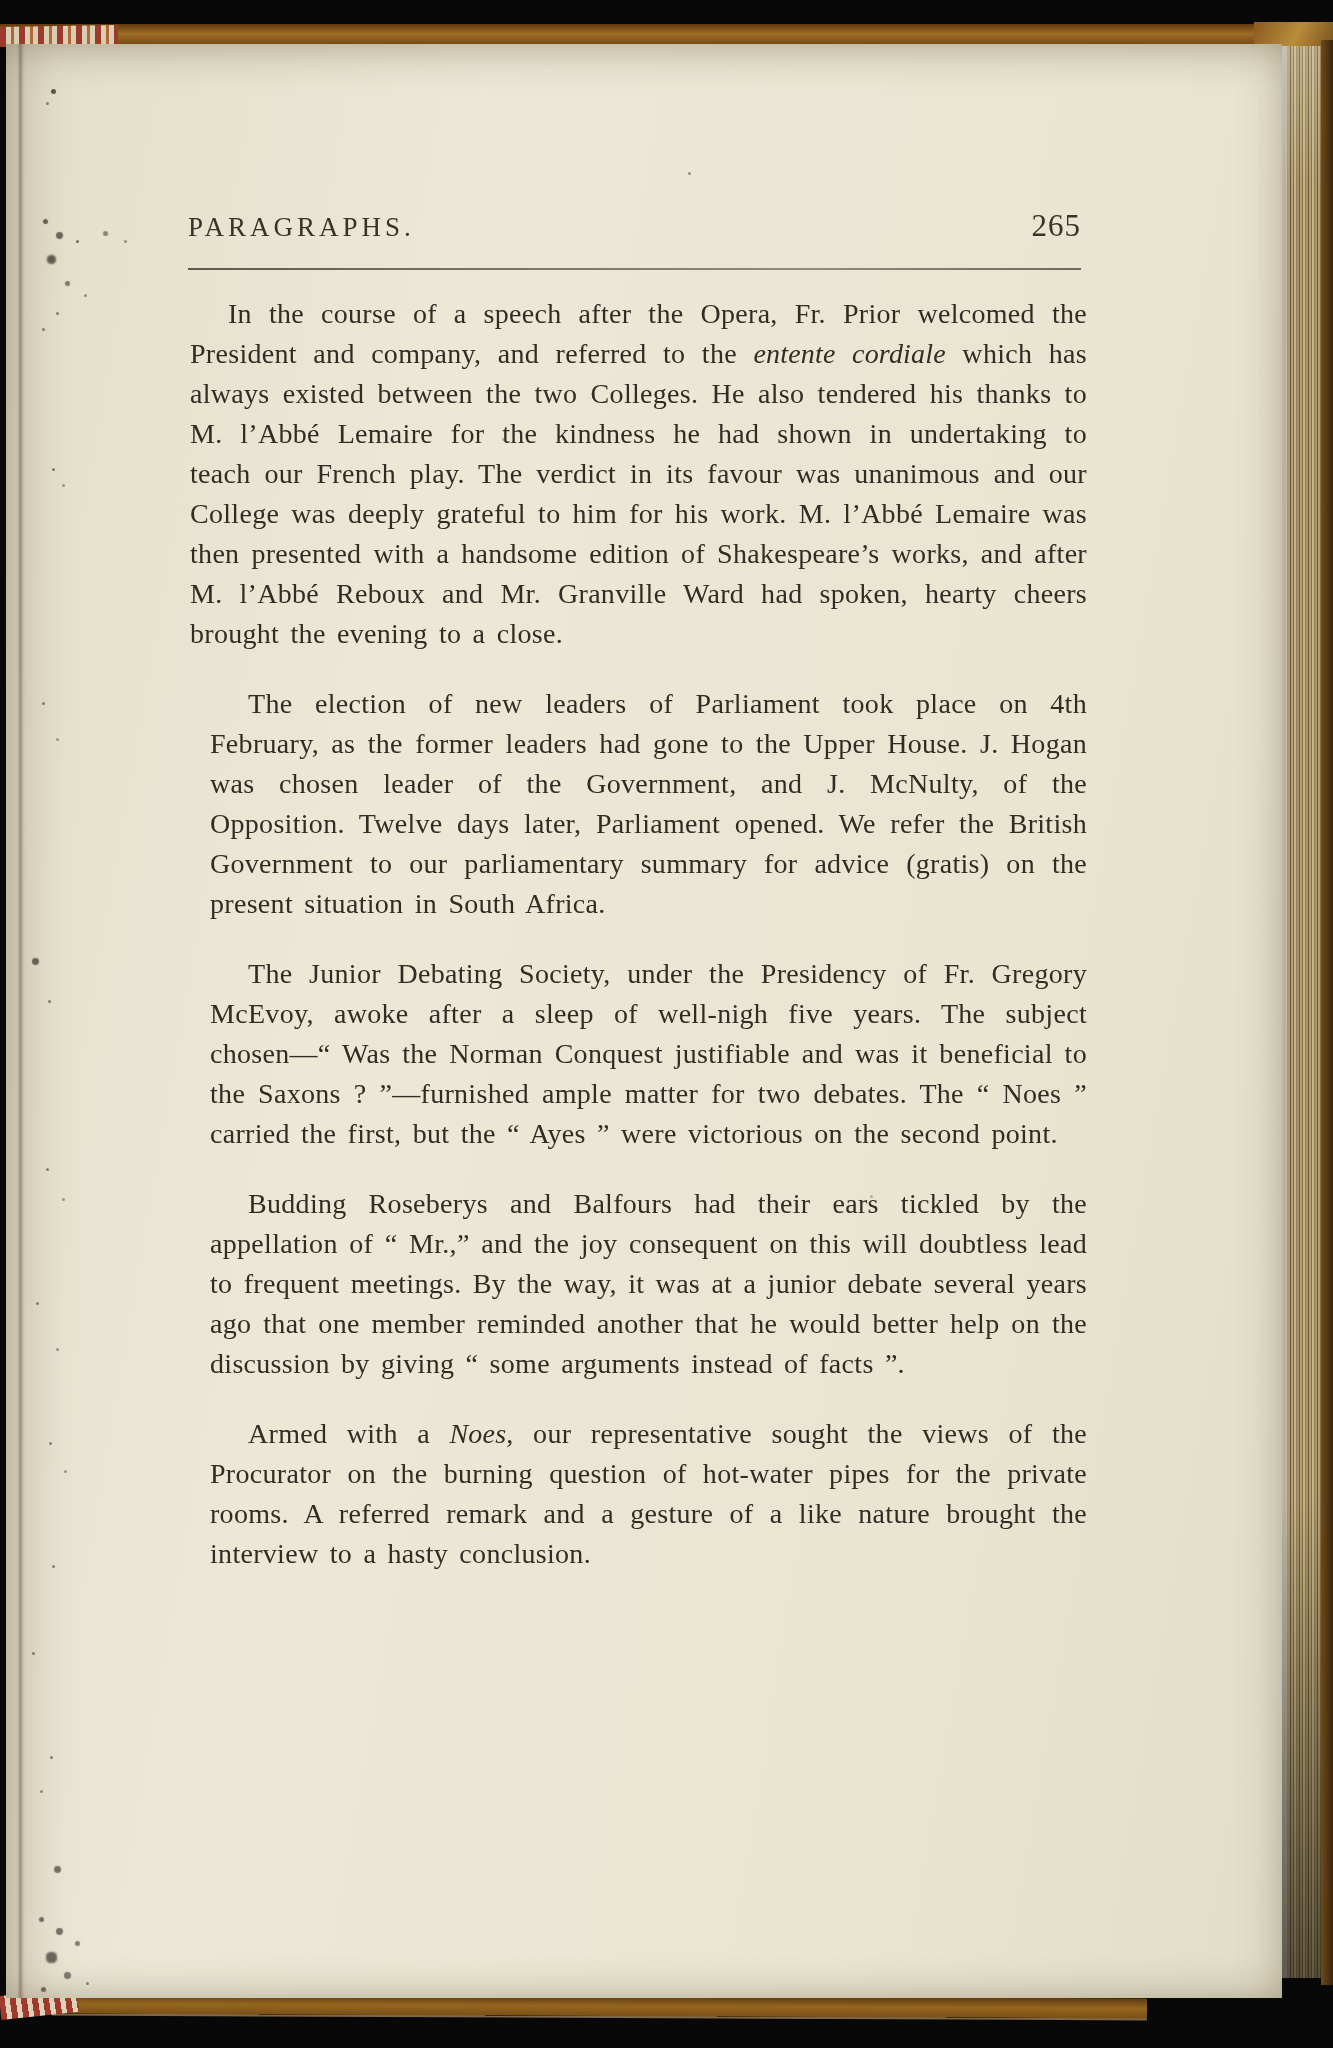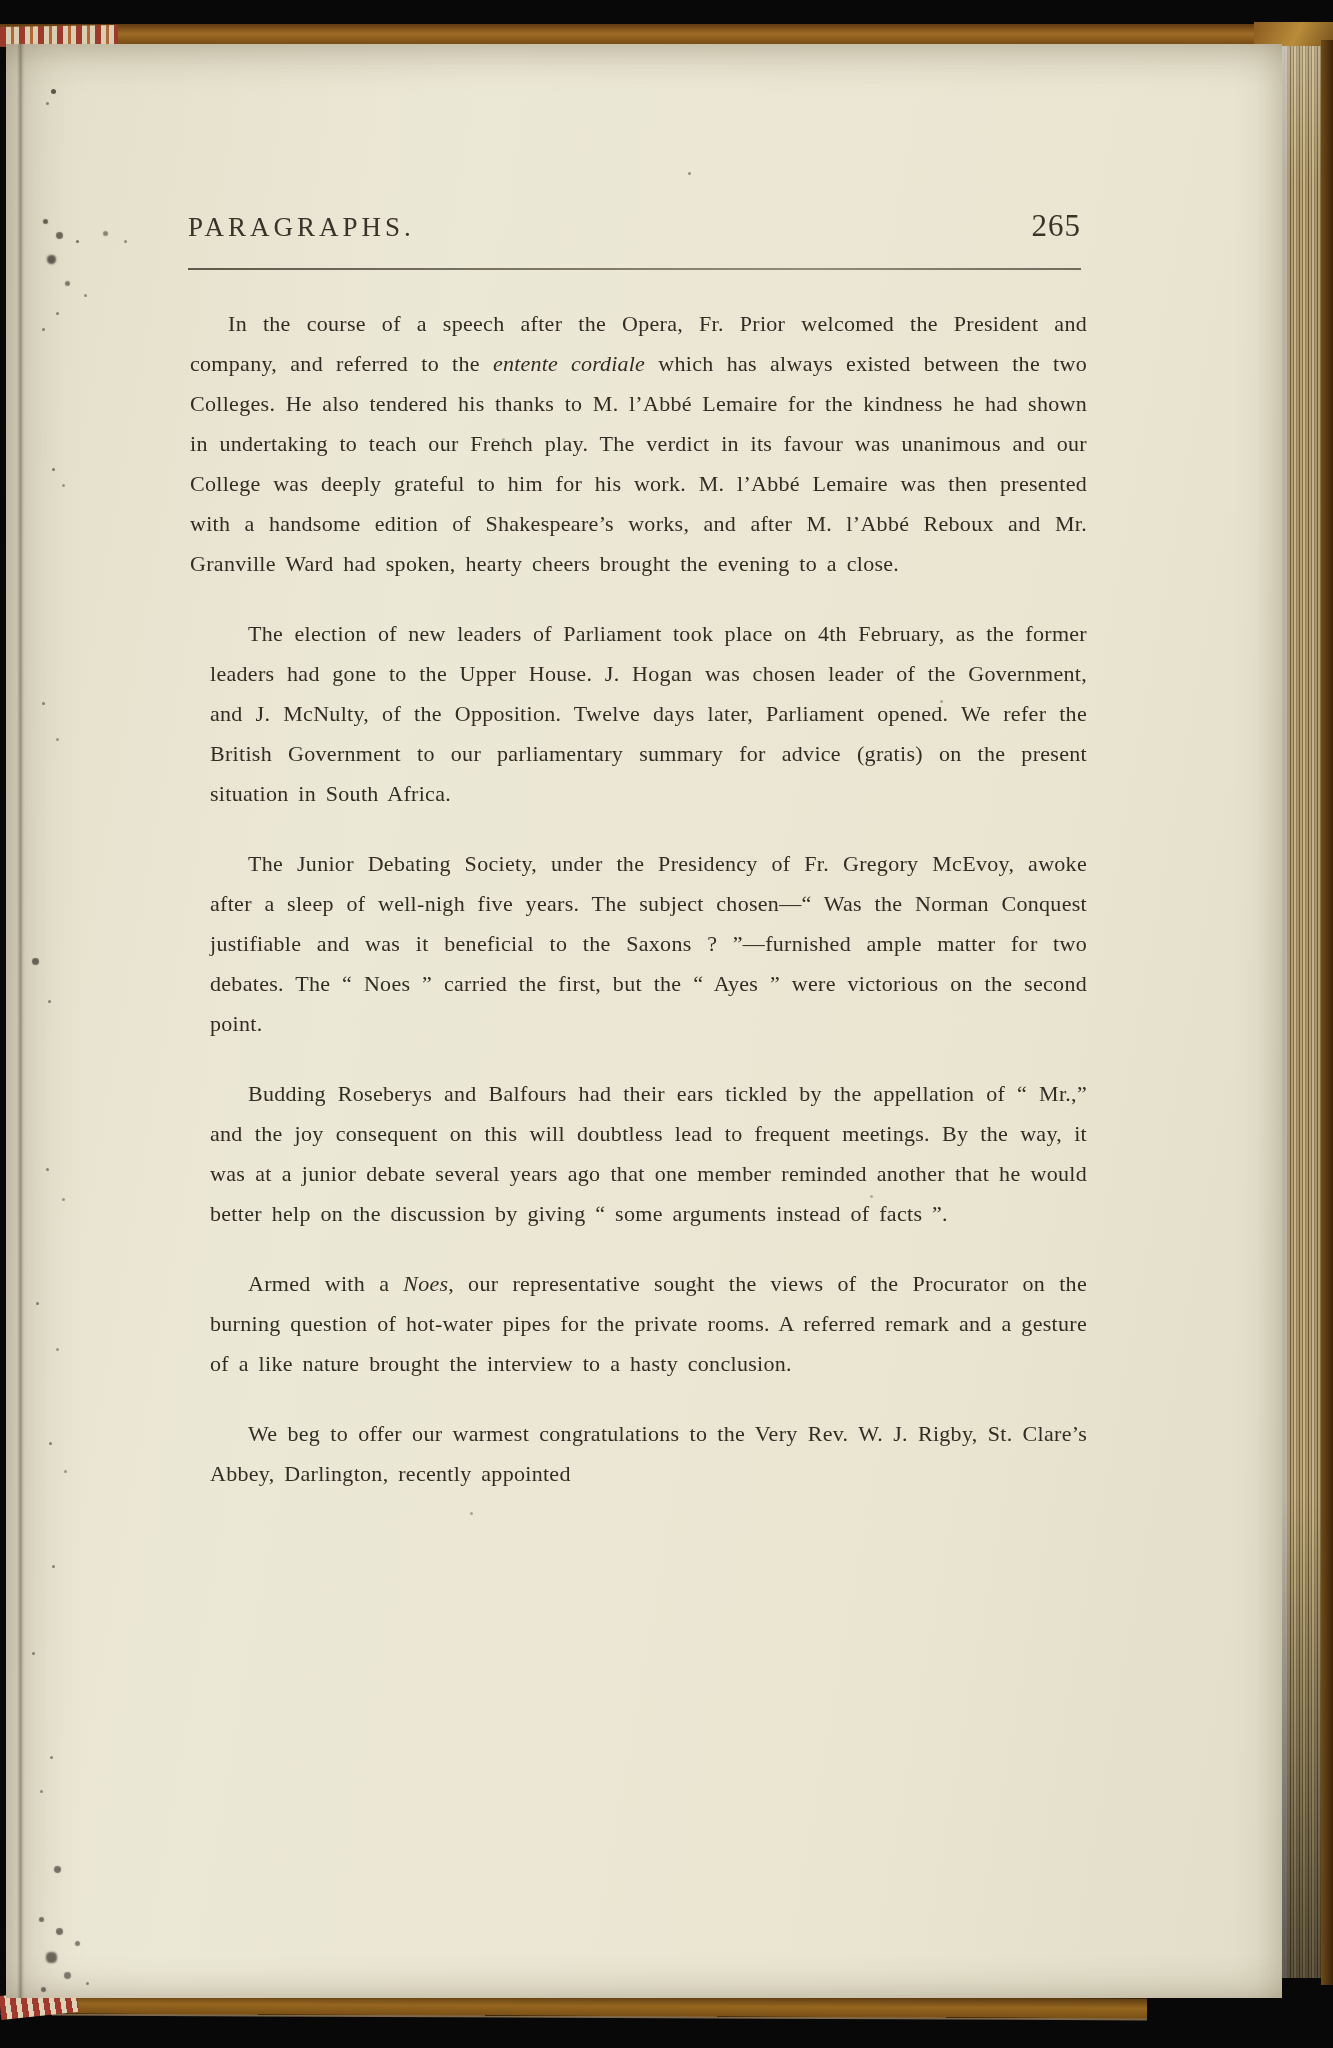--- a/index.html
+++ b/index.html
@@ -17,22 +17,22 @@
           background:linear-gradient(90deg,rgba(60,50,40,0) 0,rgba(60,50,40,.38) 45%,rgba(60,50,40,.12) 70%,rgba(60,50,40,0));}
 
   
   .running-head{position:absolute;left:182px;top:168px;width:897px;height:40px;color:#3a332a;}
   .head-title{position:absolute;left:0;right:0;text-align:left;font-size:27px;letter-spacing:4px;}
   .page-number{position:absolute;right:4px;top:-4px;font-size:31px;letter-spacing:1px;}
   .head-rule{position:absolute;left:182px;top:224px;width:893px;height:2px;
              background:linear-gradient(90deg,rgba(72,64,53,.85),rgba(72,64,53,.55) 70%,rgba(72,64,53,.75));}
 
   
-  .text-block{position:absolute;left:184px;top:260px;width:897px;color:#332c24;
-              font-size:22px;line-height:40px;text-align:justify;
+  .text-block{position:absolute;left:184px;top:250px;width:897px;color:#332c24;
+              font-size:28px;line-height:40px;text-align:justify;
               word-spacing:4px;letter-spacing:.3px;}
   .text-block p{margin:0;text-indent:38px;}
   .text-block p + p{margin-top:30px;margin-left:20px;}
   .text-block em{font-style:italic;letter-spacing:.2px;}
 
   
   .specks{position:absolute;left:0;top:0;width:3px;height:3px;border-radius:50%;background:transparent;
     box-shadow:
       46px 46px 0 1px rgba(50,42,34,.75), 40px 58px 0 0 rgba(50,42,34,.5),
       38px 176px 1px 1px rgba(45,38,30,.7), 52px 190px 1px 2px rgba(45,38,30,.65),
@@ -99,17 +99,16 @@
       <span class="page-number">265</span>
     </div>
     <div class="head-rule"></div>
 
     <div class="text-block">
         <p><span>In the course of a speech after the Opera, Fr. Prior welcomed the President and company, and referred to the </span><em>entente cordiale</em><span> which has always existed between the two Colleges.  He also tendered his thanks to M. l’Abbé Lemaire for the kindness he had shown in undertaking to teach our French play.  The verdict in its favour was unanimous and our College was deeply grateful to him for his work.  M. l’Abbé Lemaire was then presented with a handsome edition of Shakespeare’s works, and after M. l’Abbé Reboux and Mr. Granville Ward had spoken, hearty cheers brought the evening to a close.</span></p>
         <p><span>The election of new leaders of Parliament took place on 4th February, as the former leaders had gone to the Upper House.  J. Hogan was chosen leader of the Government, and J. McNulty, of the Opposition.  Twelve days later, Parliament opened.  We refer the British Government to our parliamentary summary for advice (gratis) on the present situation in South Africa.</span></p>
         <p><span>The Junior Debating Society, under the Presidency of Fr. Gregory McEvoy, awoke after a sleep of well-nigh five years.  The subject chosen—“ Was the Norman Conquest justifiable and was it beneficial to the Saxons ? ”—furnished ample matter for two debates.  The “ Noes ” carried the first, but the “ Ayes ” were victorious on the second point.</span></p>
         <p><span>Budding Roseberys and Balfours had their ears tickled by the appellation of “ Mr.,” and the joy consequent on this will doubtless lead to frequent meetings.  By the way, it was at a junior debate several years ago that one member reminded another that he would better help on the discussion by giving “ some arguments instead of facts ”.</span></p>
         <p><span>Armed with a </span><em>Noes</em><span>, our representative sought the views of the Procurator on the burning question of hot-water pipes for the private rooms.  A referred remark and a gesture of a like nature brought the interview to a hasty conclusion.</span></p>
-        <p><span>We beg to offer our warmest congratulations to the Very Rev. W. J. Rigby, St. Clare’s Abbey, Darlington, recently appointed</span></p>
       </div>
   </div>
 
 </div>
 
 </body></html>

